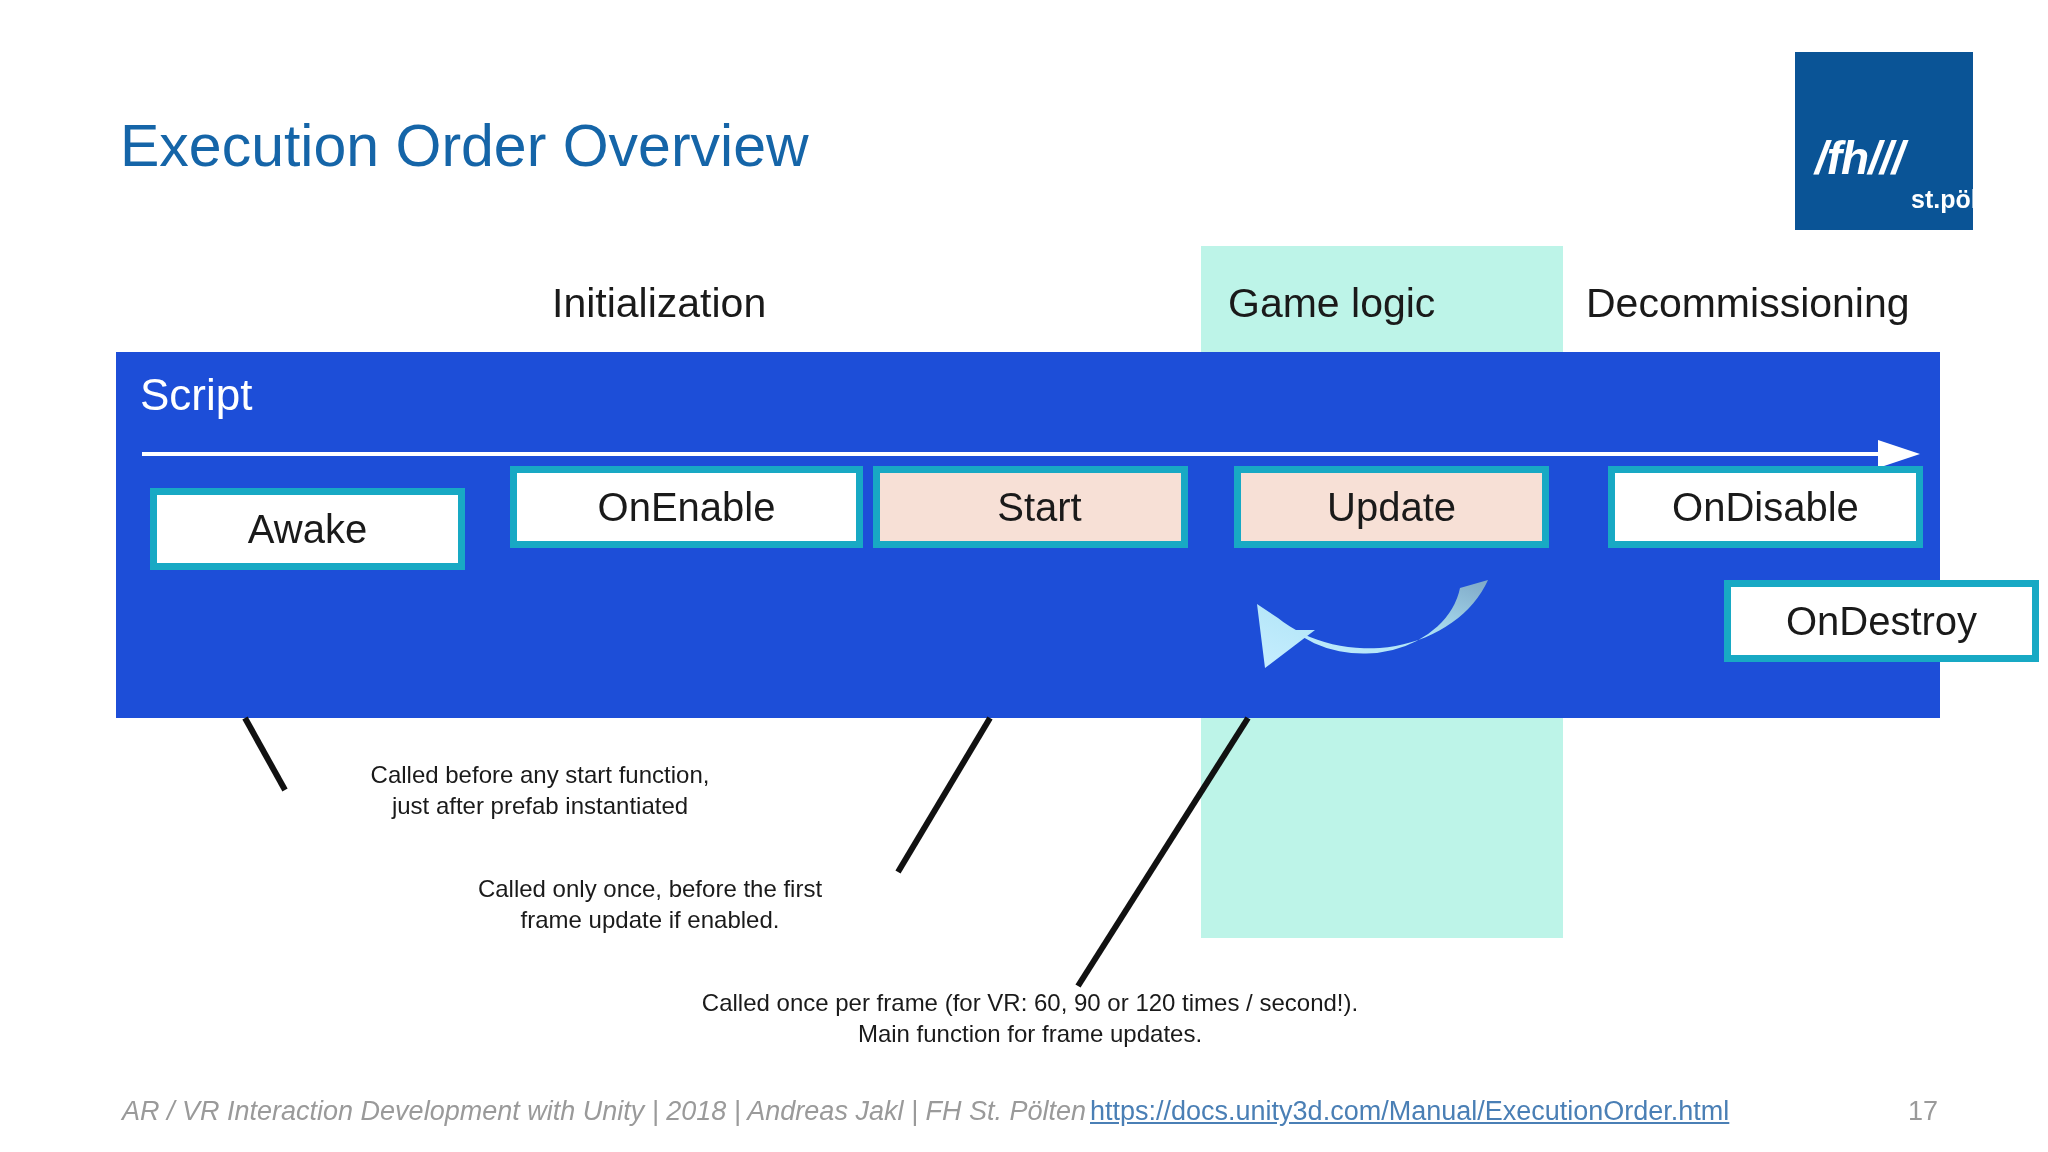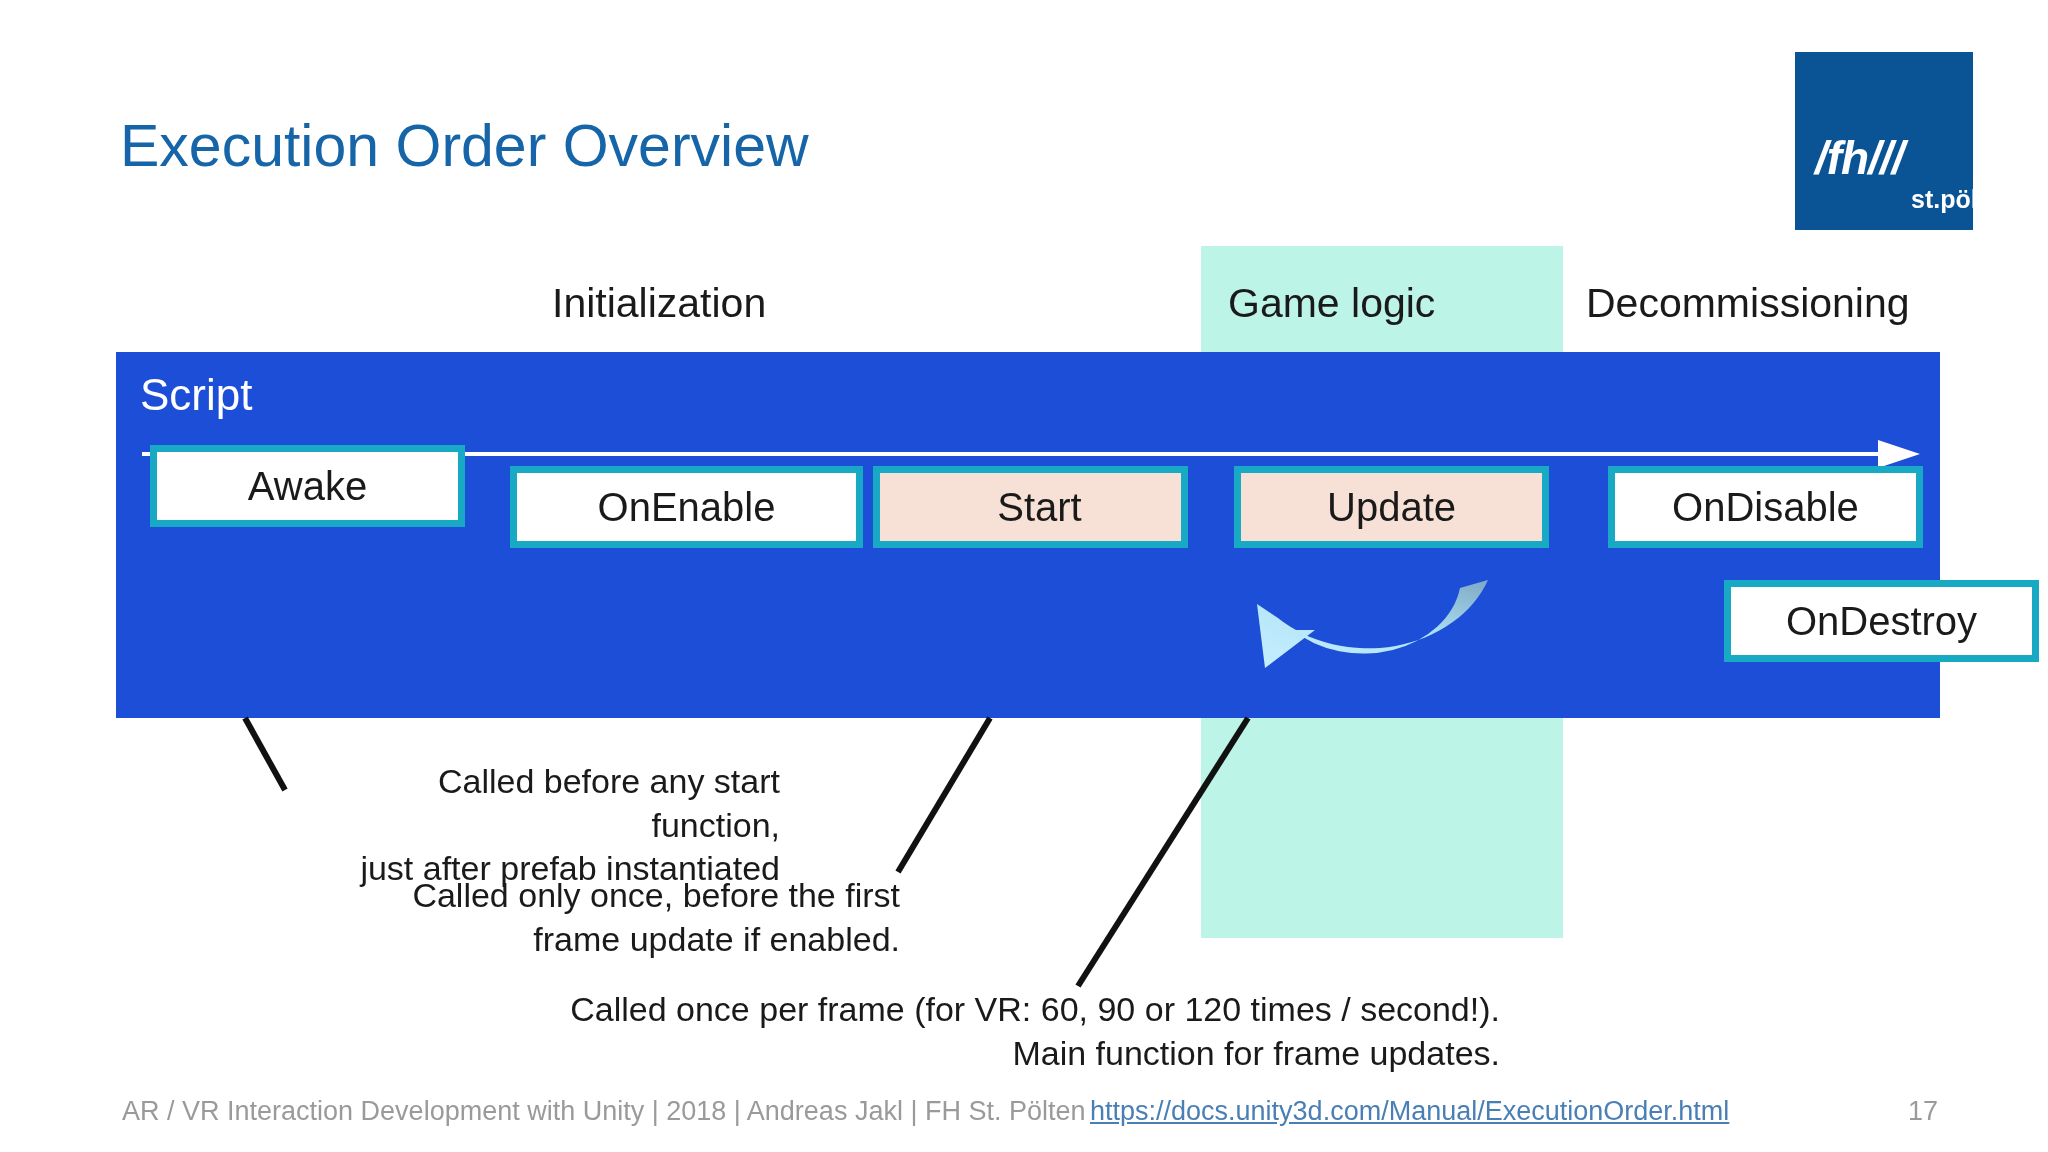--- a/index.html
+++ b/index.html
@@ -119,21 +119,21 @@
     box-sizing: border-box;
     display: flex;
     align-items: center;
     justify-content: center;
     font-size: 40px;
     color: #1a1a1a;
     background: #ffffff;
   }
   .lifecycle-box.peach { background: #f7e0d6; }
 
-  #box-awake     { left: 150px;  top: 445px; width: 315px; }
+  #box-awake     { left: 150px;  top: 488px; width: 315px; }
   #box-onenable  { left: 510px;  top: 466px; width: 353px; }
   #box-start     { left: 873px;  top: 466px; width: 315px; padding-left: 18px; }
   #box-update    { left: 1234px; top: 466px; width: 315px; }
   #box-ondisable { left: 1596px; top: 466px; width: 315px; margin-left: 12px; }
   #box-ondestroy { left: 1724px; top: 580px; width: 315px; }
 
   
   #loop-arrow {
     position: absolute;
     left: 1205px;
@@ -148,38 +148,39 @@
     left: 0;
     top: 0;
     width: 2048px;
     height: 1152px;
     pointer-events: none;
   }
 
   
   .annotation {
     position: absolute;
-    font-size: 34px;
+    font-size: 24px;
     color: #1a1a1a;
-    text-align: right;
+    text-align: center;
     line-height: 1.28;
     white-space: pre-line;
   }
   #annotation-awake  { left: 300px; top: 760px; width: 480px; }
   #annotation-start  { left: 400px; top: 874px; width: 500px; }
   #annotation-update { left: 560px; top: 988px; width: 940px; }
 
   
   #footer-text {
     position: absolute;
     left: 122px;
     top: 1096px;
     font-size: 27px;
     color: #9a9a9a;
     white-space: nowrap;
+    font-style: italic;
   }
   #footer-link {
     position: absolute;
     left: 1090px;
     top: 1096px;
     font-size: 27px;
     color: #4a7fb5;
     text-decoration: underline;
     white-space: nowrap;
   }

